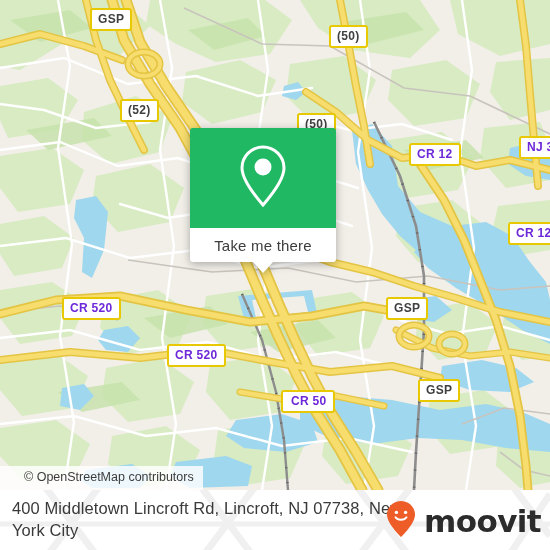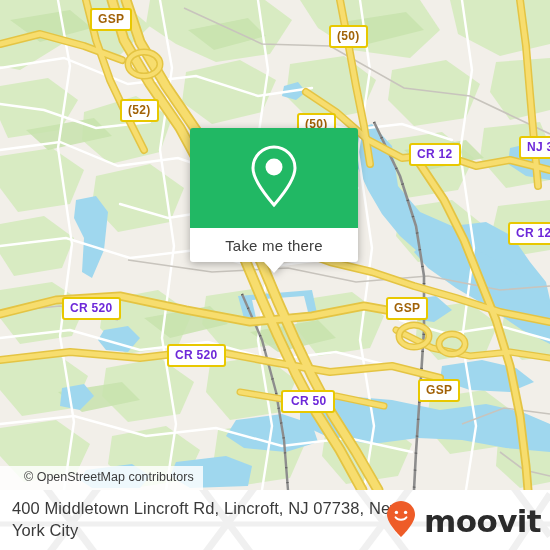--- a/index.html
+++ b/index.html
@@ -25,36 +25,36 @@
     background:#ffffff;
     border-radius:3px;
     font-size:12px;
     font-weight:bold;
     line-height:1;
     padding:3px 6px 4px 6px;
     color:#6d28d9;
     white-space:nowrap;
     letter-spacing:.3px;
   }
-  .shield.y{color:#a16207;}
+  .shield.y{color:#404040;}
 
   
   .attrib{
     position:absolute;left:0;bottom:0;
     background:rgba(255,255,255,.82);
     padding:5px 9px 5px 24px;
     font-size:12.5px;
     color:#3c3c3c;
     line-height:1.1;
     white-space:nowrap;
   }
 
   
   .card{
-    position:absolute;left:190px;top:128px;width:168px;
+    position:absolute;left:190px;top:128px;width:146px;
     filter:drop-shadow(0 2px 4px rgba(0,0,0,.30));
   }
   .card-head{
     height:100px;background:#21b864;border-radius:3px 3px 0 0;
     display:flex;align-items:center;justify-content:center;
   }
   .card-foot{
     height:34px;background:#ffffff;border-radius:0 0 3px 3px;
     display:flex;align-items:center;justify-content:center;
     position:relative;

